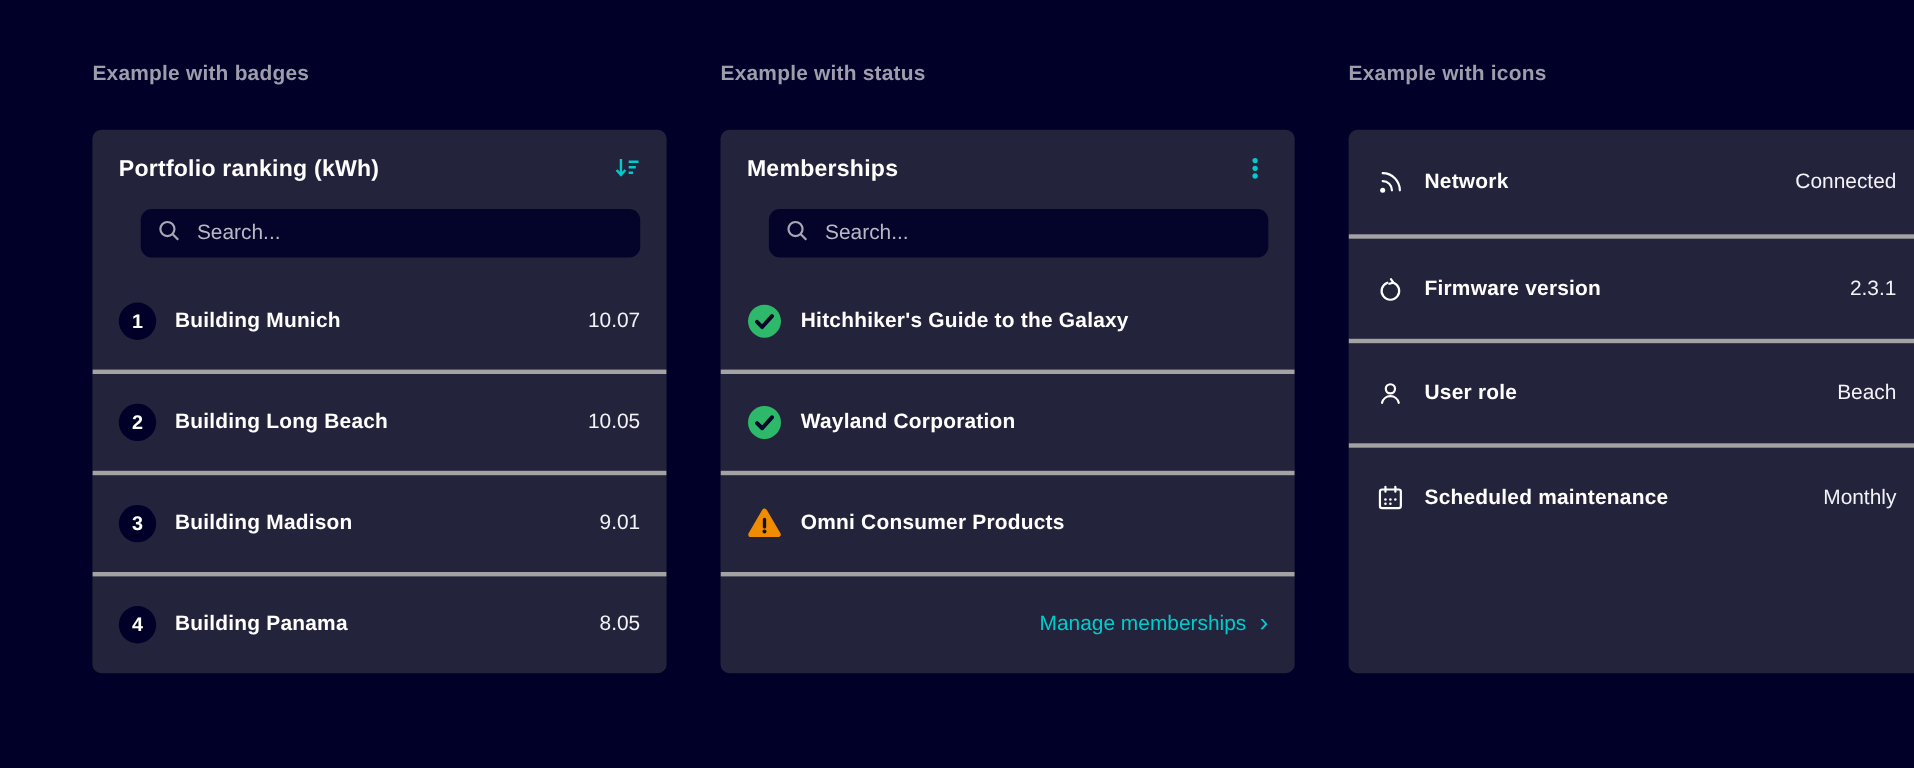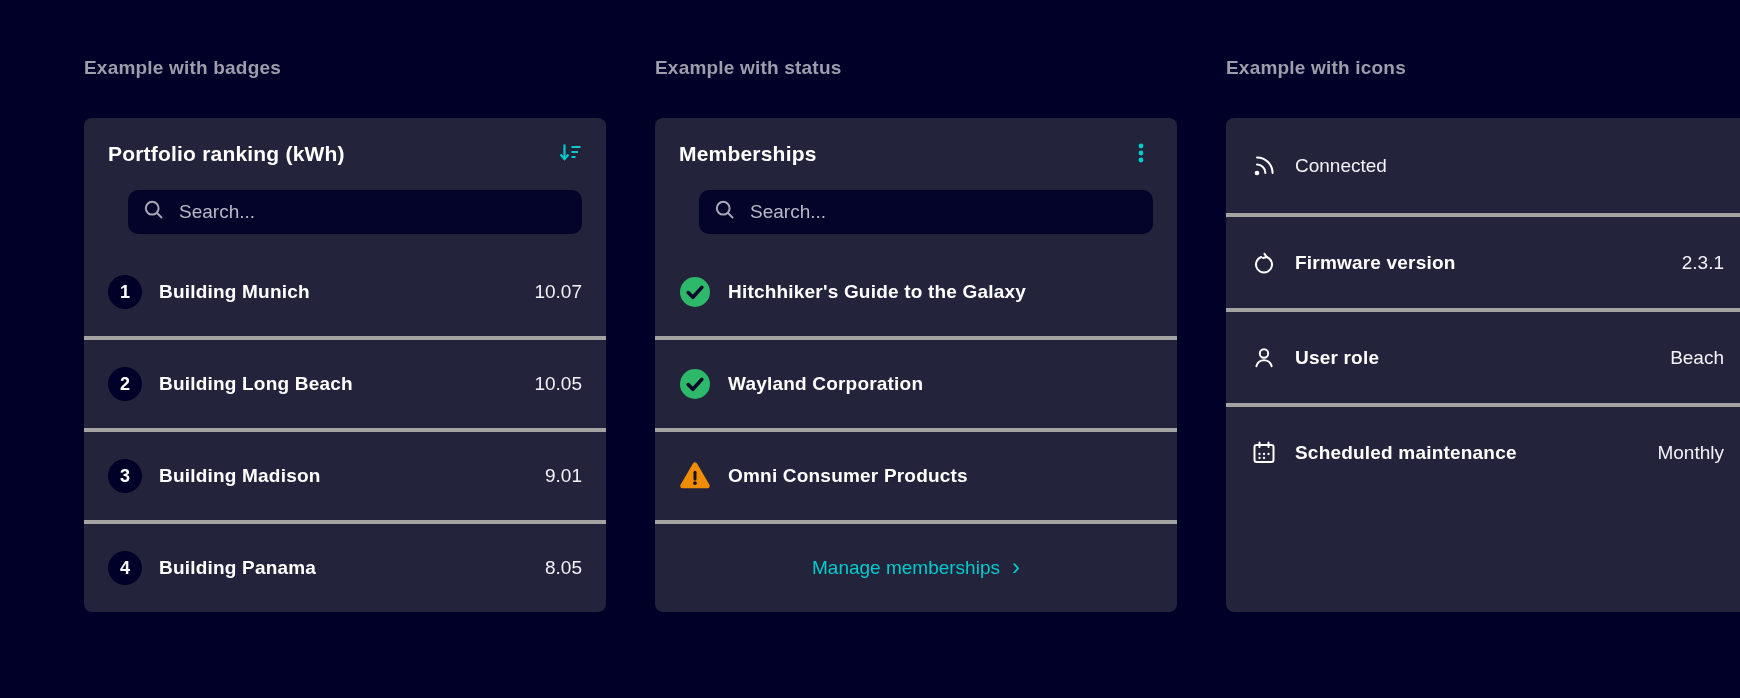--- a/index.html
+++ b/index.html
@@ -46,21 +46,21 @@
   .row.divided { border-top:4px solid #a3a3a3; }
   .badge {
     flex:0 0 34px; width:34px; height:34px; border-radius:50%; background:#000028;
     color:#ffffff; font-size:18px; font-weight:700;
     display:flex; align-items:center; justify-content:center;
   }
   .row-label { flex:1; font-size:19px; font-weight:700; color:#ffffff; letter-spacing:.2px; }
   .row-value { font-size:19px; font-weight:400; color:#f2f2f7; }
   .status-ico { flex:0 0 32px; width:32px; height:32px; display:flex; align-items:center; justify-content:center; }
   .line-ico { flex:0 0 28px; width:28px; height:28px; display:flex; align-items:center; justify-content:center; }
-  .footer-row { justify-content:center; }
+  .footer-row { justify-content:flex-end; }
   .link {
     display:flex; align-items:center; gap:12px; background:none; border:none;
     cursor:pointer; color:#00CCCC; font-size:19px; font-family:"Liberation Sans", sans-serif;
   }
   .link .chev { font-size:24px; line-height:1; transform:translateY(-1px); }
   .filler { flex:1 1 auto; }
   .rows-fixed .row { flex:0 0 95px; }
 </style>
 </head>
 <body>
@@ -191,20 +191,21 @@
       <div class="card">
         <div class="list rows-fixed" style="margin-top:0">
           <div class="row">
             <span class="line-ico">
               <svg width="28" height="28" viewBox="0 0 28 28" fill="none">
                 <circle cx="7" cy="21" r="2.3" fill="#ffffff"></circle>
                 <path d="M7 12.6 a8.4 8.4 0 0 1 8.4 8.4" stroke="#ffffff" stroke-width="2" stroke-linecap="round"></path>
                 <path d="M7 5.4 a15.6 15.6 0 0 1 15.6 15.6" stroke="#ffffff" stroke-width="2" stroke-linecap="round"></path>
               </svg>
             </span>
+            <div class="row-label">Network</div>
             <div class="row-value">Connected</div>
           </div>
           <div class="row divided">
             <span class="line-ico">
               <svg width="28" height="28" viewBox="0 0 28 28" fill="none">
                 <path d="M16.74 7.98 A8 8 0 1 1 11.26 7.98" stroke="#ffffff" stroke-width="2" stroke-linecap="round"></path>
                 <path d="M12.99 8.96 L16.74 7.98 L14.49 4.82" stroke="#ffffff" stroke-width="2" fill="none" stroke-linecap="round" stroke-linejoin="round"></path>
               </svg>
             </span>
             <div class="row-label">Firmware version</div>

